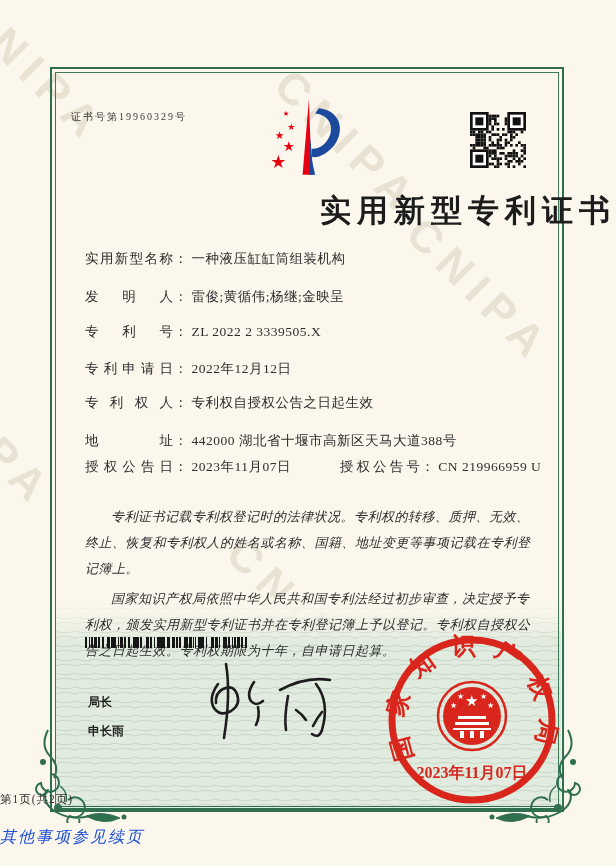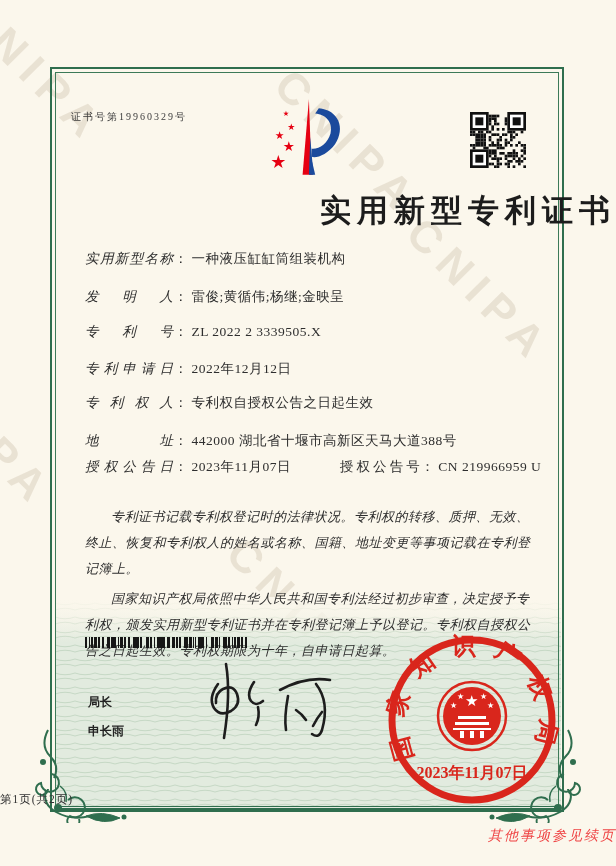--- a/index.html
+++ b/index.html
@@ -8,42 +8,42 @@
   .wm{position:absolute;font-family:"Liberation Sans","DejaVu Sans",sans-serif;font-weight:700;
       font-size:44px;letter-spacing:10px;color:rgba(205,193,170,0.38);transform:rotate(45deg);
       transform-origin:left top;white-space:nowrap;pointer-events:none;}
   .frame-outer{position:absolute;left:50px;top:67px;width:514px;height:745px;border:2.5px solid #2f6e4e;box-sizing:border-box;}
   .frame-inner{position:absolute;left:3px;top:3px;right:3px;bottom:3px;border:1px solid #3c7a58;}
   .cert-no{position:absolute;left:71px;top:110px;font-size:10px;color:#3b3b3b;letter-spacing:2px;}
   .title{position:absolute;left:0;top:190px;width:100%;text-align:right;font-size:31px;font-weight:700;
          color:#1c1c1c;letter-spacing:6px;}
   .fields{position:absolute;left:85px;top:250px;width:460px;font-size:13.5px;color:#2e2e2e;}
   .frow{position:absolute;left:0;white-space:nowrap;}
-  .flabel{display:inline-block;width:88px;text-align:justify;text-align-last:justify;vertical-align:bottom;font-style:italic;}
+  .flabel{display:inline-block;width:88px;text-align:justify;text-align-last:justify;vertical-align:bottom;}
   .fcolon{display:inline-block;margin:0 4px 0 1px;}
   .fvalue{letter-spacing:0.5px;margin-top:20px;}
   .flabel2{display:inline-block;width:80px;text-align:justify;text-align-last:justify;vertical-align:bottom;}
   .paras{position:absolute;left:85px;top:504px;width:450px;font-size:13px;line-height:26px;color:#2d2d2d;
          font-style:italic;font-family:"DejaVu Serif","Liberation Serif",serif;}
   .paras p{margin:0 0 4px 0;text-indent:2em;letter-spacing:0.5px;}
   .band{position:absolute;left:55px;top:597px;width:506px;height:212px;
         background:linear-gradient(to bottom, rgba(226,235,223,0) 0px, #e2ebdf 42px, #e2ebdf 100%);}
   .band svg{position:absolute;left:0;top:0;}
   .band-fade{position:absolute;left:0;top:0;width:100%;height:46px;
         background:linear-gradient(to bottom,#fbf7ec 0,rgba(251,247,236,0) 100%);}
   .barcode{position:absolute;left:85px;top:637px;width:162px;height:11px;
         background:repeating-linear-gradient(90deg,#161616 0 2px,transparent 2px 4px,#161616 4px 5px,transparent 5px 9px,#161616 9px 12px,transparent 12px 13px),
                    repeating-linear-gradient(90deg,#161616 0 1px,transparent 1px 6px,#161616 6px 8px,transparent 8px 11px);}
   .director{position:absolute;left:88px;top:688px;font-family:"Liberation Sans","DejaVu Sans",sans-serif;
         font-size:12px;font-weight:600;color:#242424;line-height:29px;}
   .sig{position:absolute;left:188px;top:652px;}
   .seal{position:absolute;left:384px;top:632px;}
   .pagenum{position:absolute;left:0;top:792px;width:100%;text-align:left;font-size:11.5px;color:#333;letter-spacing:1px;}
   .band-rule{position:absolute;left:55px;top:806px;width:506px;height:4px;border-top:1px solid #2f6e4e;border-bottom:2px solid #2f6e4e;box-sizing:border-box;}
-  .footer-note{position:absolute;left:0;top:827px;width:100%;text-align:right;font-size:14px;color:#ef4444;
+  .footer-note{position:absolute;left:0;top:827px;width:100%;text-align:left;font-size:16px;color:#1d4ed8;
         font-style:italic;letter-spacing:2px;font-family:"DejaVu Serif","Liberation Serif",serif;}
   .logo{position:absolute;left:263px;top:92px;}
   .qr{position:absolute;left:470px;top:112px;}
   .ornament{position:absolute;}
 </style>
 </head>
 <body>
 
 <div class="page">
 

